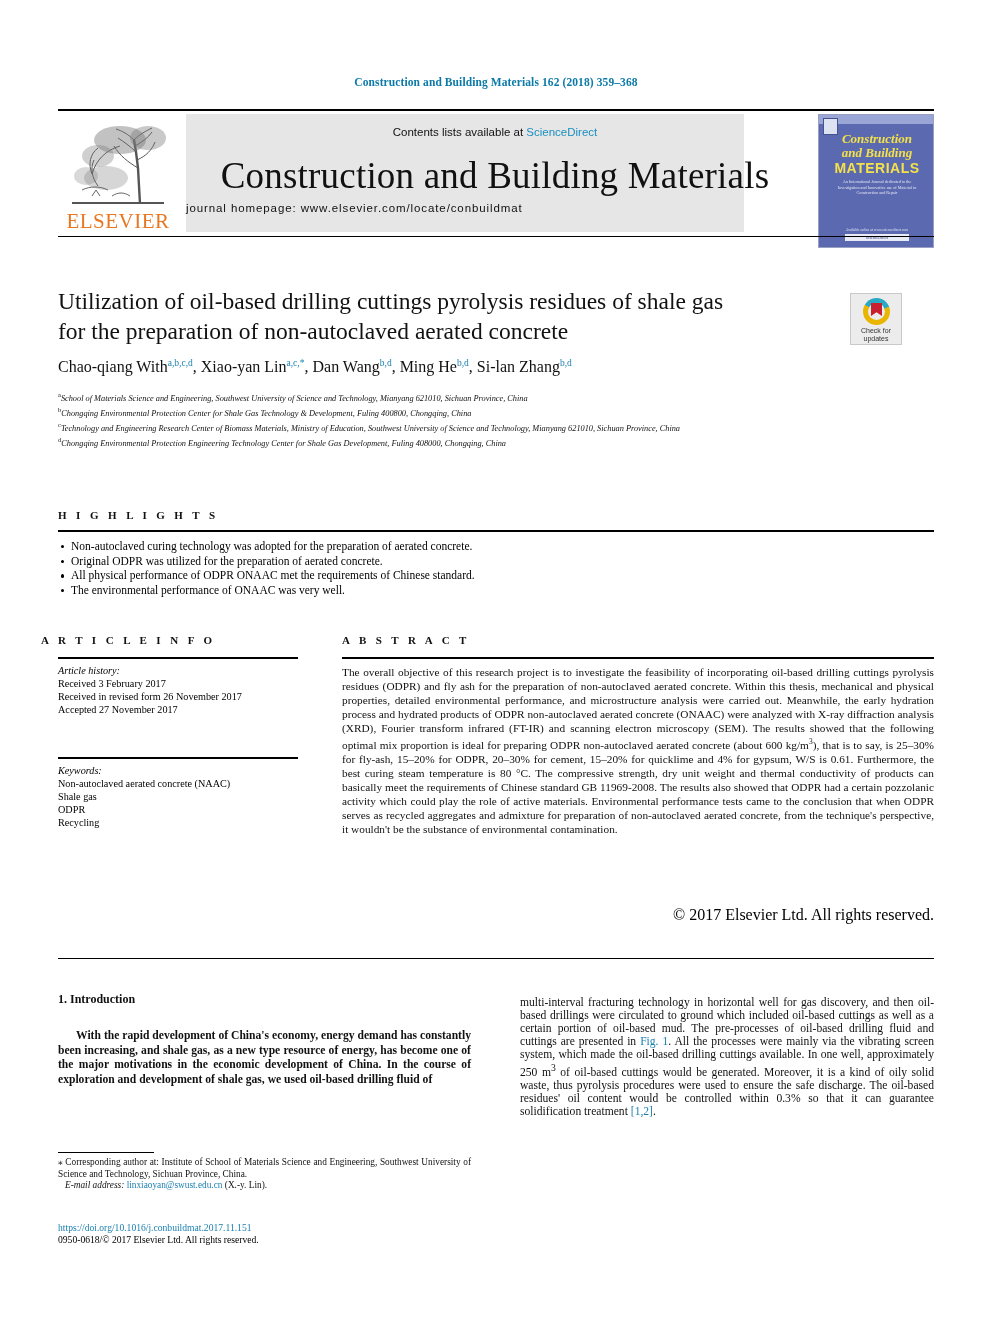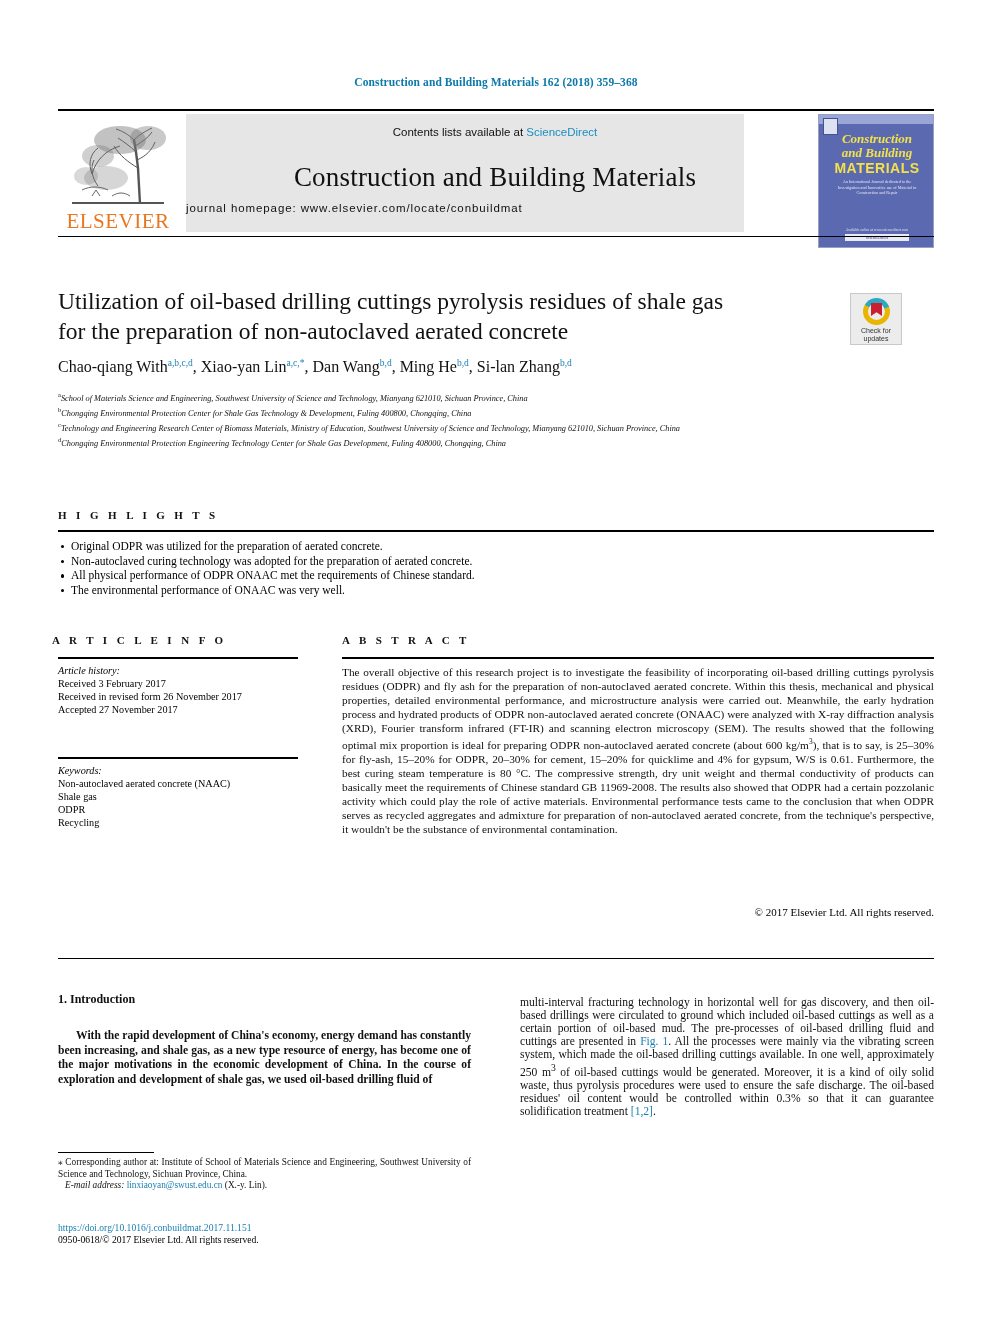--- a/index.html
+++ b/index.html
@@ -90,24 +90,23 @@
   .contents-line .sd {
     color: #1a8fc1;
     font-weight: normal;
   }
   .journal-title {
     position: absolute;
     left: 0; top: 40px;
     width: 618px;
     text-align: center;
     font-family: "Liberation Serif", serif;
-    font-size: 27px;
+    font-size: 37px;
     color: #111;
     letter-spacing: .2px;
-    margin-top: 8px;
   }
   .homepage-line {
     position: absolute;
     left: 0; top: 88px;
     width: 618px;
     text-align: left;
     font-family: "Liberation Sans", sans-serif;
     font-size: 11.5px;
     letter-spacing: .9px;
     color: #111;
@@ -297,21 +296,21 @@
   .hl-list .li::before {
     content: "";
     position: absolute;
     left: 3px; top: 6px;
     width: 3.4px; height: 3.4px;
     border-radius: 50%;
     background: #000;
   }
 
   
-  .ai-label { position: absolute; left: 52px; top: 634px; font-family: Liberation Serif, serif; }
+  .ai-label { position: absolute; left: 41px; top: 634px; font-family: Liberation Serif, serif; }
   .ai-rule {
     position: absolute; left: 58px; top: 657px;
     width: 240px; height: 1.6px; background: #000;
   }
   .ai-history {
     position: absolute; left: 58px; top: 664px;
     width: 250px;
     font-size: 10.2px;
     line-height: 13.1px;
   }
@@ -339,21 +338,21 @@
     font-size: 11.3px;
     line-height: 14.05px;
     text-align: justify;
     color: #111;
   }
   .abstract sup { font-size: 7.5px; vertical-align: super; }
   .copyright {
     position: absolute; left: 342px; top: 906px;
     width: 592px;
     text-align: right;
-    font-size: 11px;
+    font-size: 16px;
   }
 
   .body-rule {
     position: absolute; left: 58px; top: 958px;
     width: 876px; height: 1px; background: #000;
   }
 
   
   .h2 {
     position: absolute;
@@ -500,22 +499,22 @@
   <div class="affils">
     <div><sup>a</sup><span>School of Materials Science and Engineering, Southwest University of Science and Technology, Mianyang 621010, Sichuan Province, China</span></div>
     <div><sup>b</sup><span>Chongqing Environmental Protection Center for Shale Gas Technology &amp; Development, Fuling 400800, Chongqing, China</span></div>
     <div><sup>c</sup><span>Technology and Engineering Research Center of Biomass Materials, Ministry of Education, Southwest University of Science and Technology, Mianyang 621010, Sichuan Province, China</span></div>
     <div><sup>d</sup><span>Chongqing Environmental Protection Engineering Technology Center for Shale Gas Development, Fuling 408000, Chongqing, China</span></div>
   </div>
 
   <div class="sec-label hl-label">H I G H L I G H T S</div>
   <div class="hl-rule"></div>
   <div class="hl-list">
+    <div class="li">Non-autoclaved curing technology was adopted for the preparation of aerated concrete.</div>
     <div class="li">Original ODPR was utilized for the preparation of aerated concrete.</div>
-    <div class="li">Non-autoclaved curing technology was adopted for the preparation of aerated concrete.</div>
     <div class="li">All physical performance of ODPR ONAAC met the requirements of Chinese standard.</div>
     <div class="li">The environmental performance of ONAAC was very well.</div>
   </div>
 
   <div class="sec-label ai-label">A R T I C L E   I N F O</div>
   <div class="ai-rule"></div>
   <div class="ai-history">
     <div class="it">Article history:</div>
     <div>Received 3 February 2017</div>
     <div>Received in revised form 26 November 2017</div>

